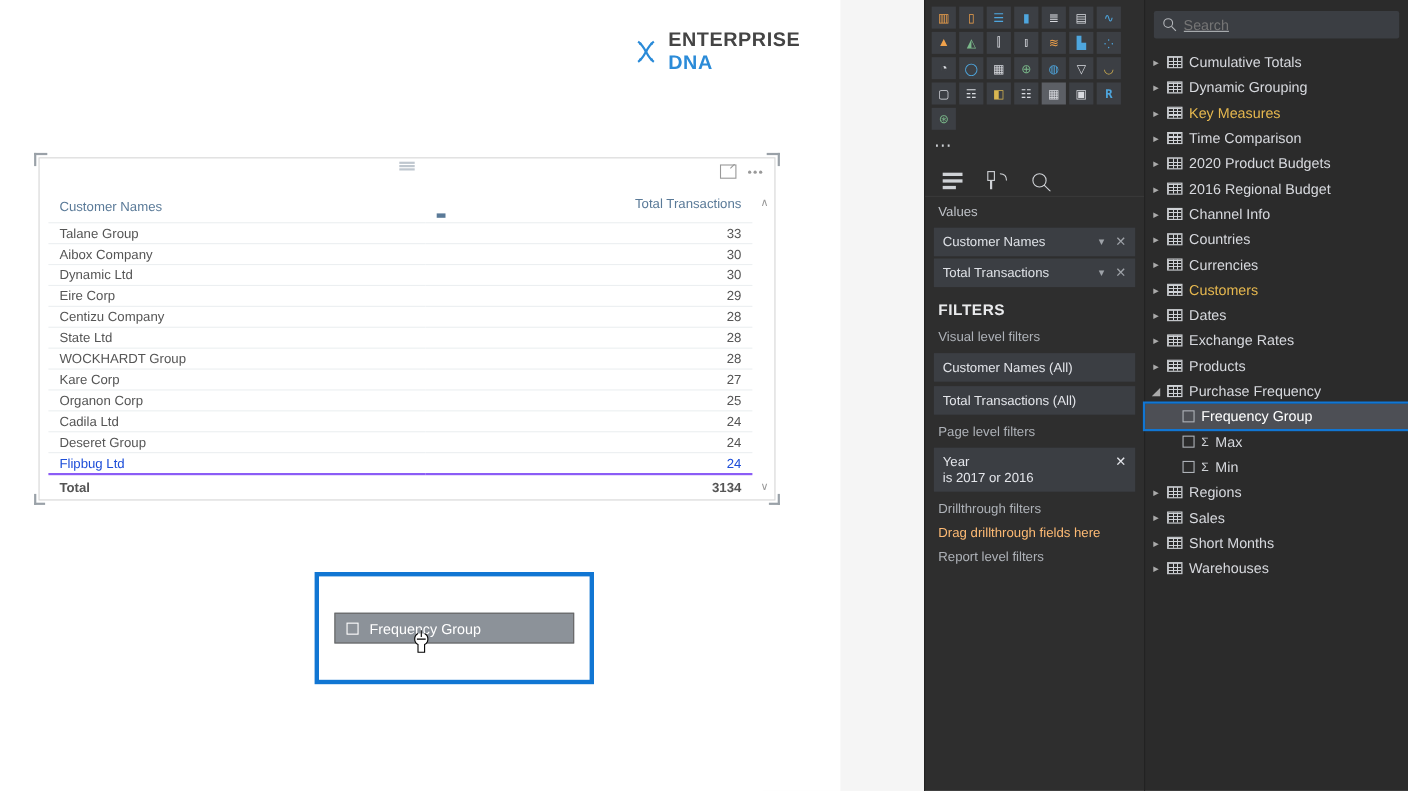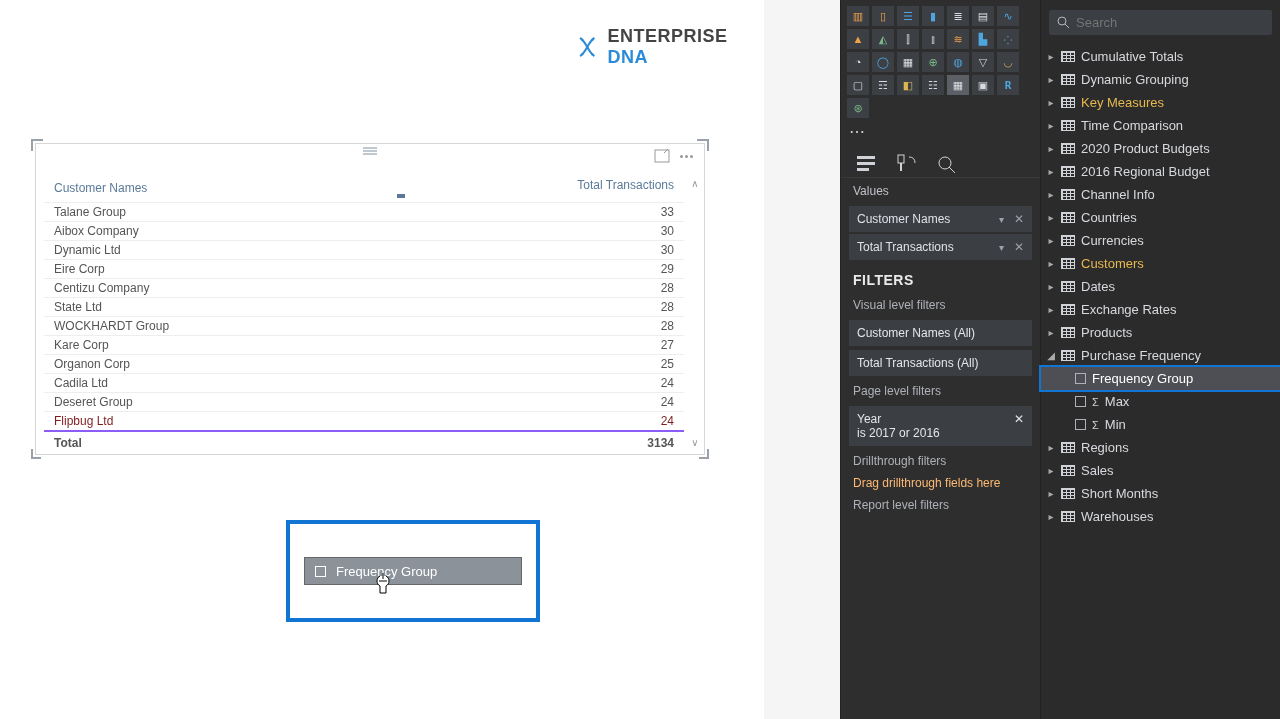--- a/index.html
+++ b/index.html
@@ -61,21 +61,21 @@
 
 .data-table {
   position: absolute; left: 8px; top: 30px; width: 640px;
   border-collapse: collapse; font-size: 12px; color: #555;
 }
 .data-table th { text-align: left; padding: 4px 10px; font-weight: 400; color: #5a7a98; }
 .data-table th:nth-child(2) { text-align: right; color: #5a7a98; }
 .data-table th .sort-mark { display:block; width: 8px; height: 4px; border-top: 4px solid #5a7a98; margin-top:2px; }
 .data-table td { padding: 2px 10px; border-top: 1px solid #eceff1; }
 .data-table td:nth-child(2) { text-align: right; }
-.data-table .lastrow td { color: #7f1d1d; }
+.data-table .lastrow td { color: #1d4ed8; }
 .data-table tfoot td { font-weight: 700; border-top: 2px solid #8b5cf6; padding-top:4px; }
 
 .tv-scroll {
   position: absolute; right: 2px; top: 34px; bottom: 6px; width: 14px;
   display: flex; flex-direction: column; align-items: center; justify-content: space-between;
   color: #999; font-size: 10px;
 }
 
 .drag-callout {
   position: absolute;
@@ -126,21 +126,21 @@
 .sub-label { padding: 4px 12px; color: #aeb2b8; }
 .filter-chip { margin: 4px 8px; padding: 6px 8px; background:#3b3e43; color:#e3e5ea; display:flex; justify-content:space-between; }
 
 .fields-panel {
   position: absolute; left: 1040px; top: 0; width: 240px; height: 719px;
   background: #2b2b2b; color: #cfd2d6; font-size: 13px;
   border-left: 1px solid #222;
 }
 .search-box {
   margin: 10px 8px; background: #3b3e43; display: flex; align-items: center;
-  padding: 5px 8px; border-radius: 2px; color:#b3b6ba;
+  padding: 5px 8px; border-radius: 2px; color:#b3b6ba;text-decoration:underline;
 }
 .search-box input {
   background: transparent; border: none; color: #cfd2d6; outline: none;
   flex: 1; margin-left: 6px; font-size: 13px;
 }
 .field-row {
   display: flex; align-items: center; padding: 4px 8px 4px 6px;
   gap: 6px; color: #d7d9de;
 }
 .field-row.level-1 { padding-left: 34px; }

